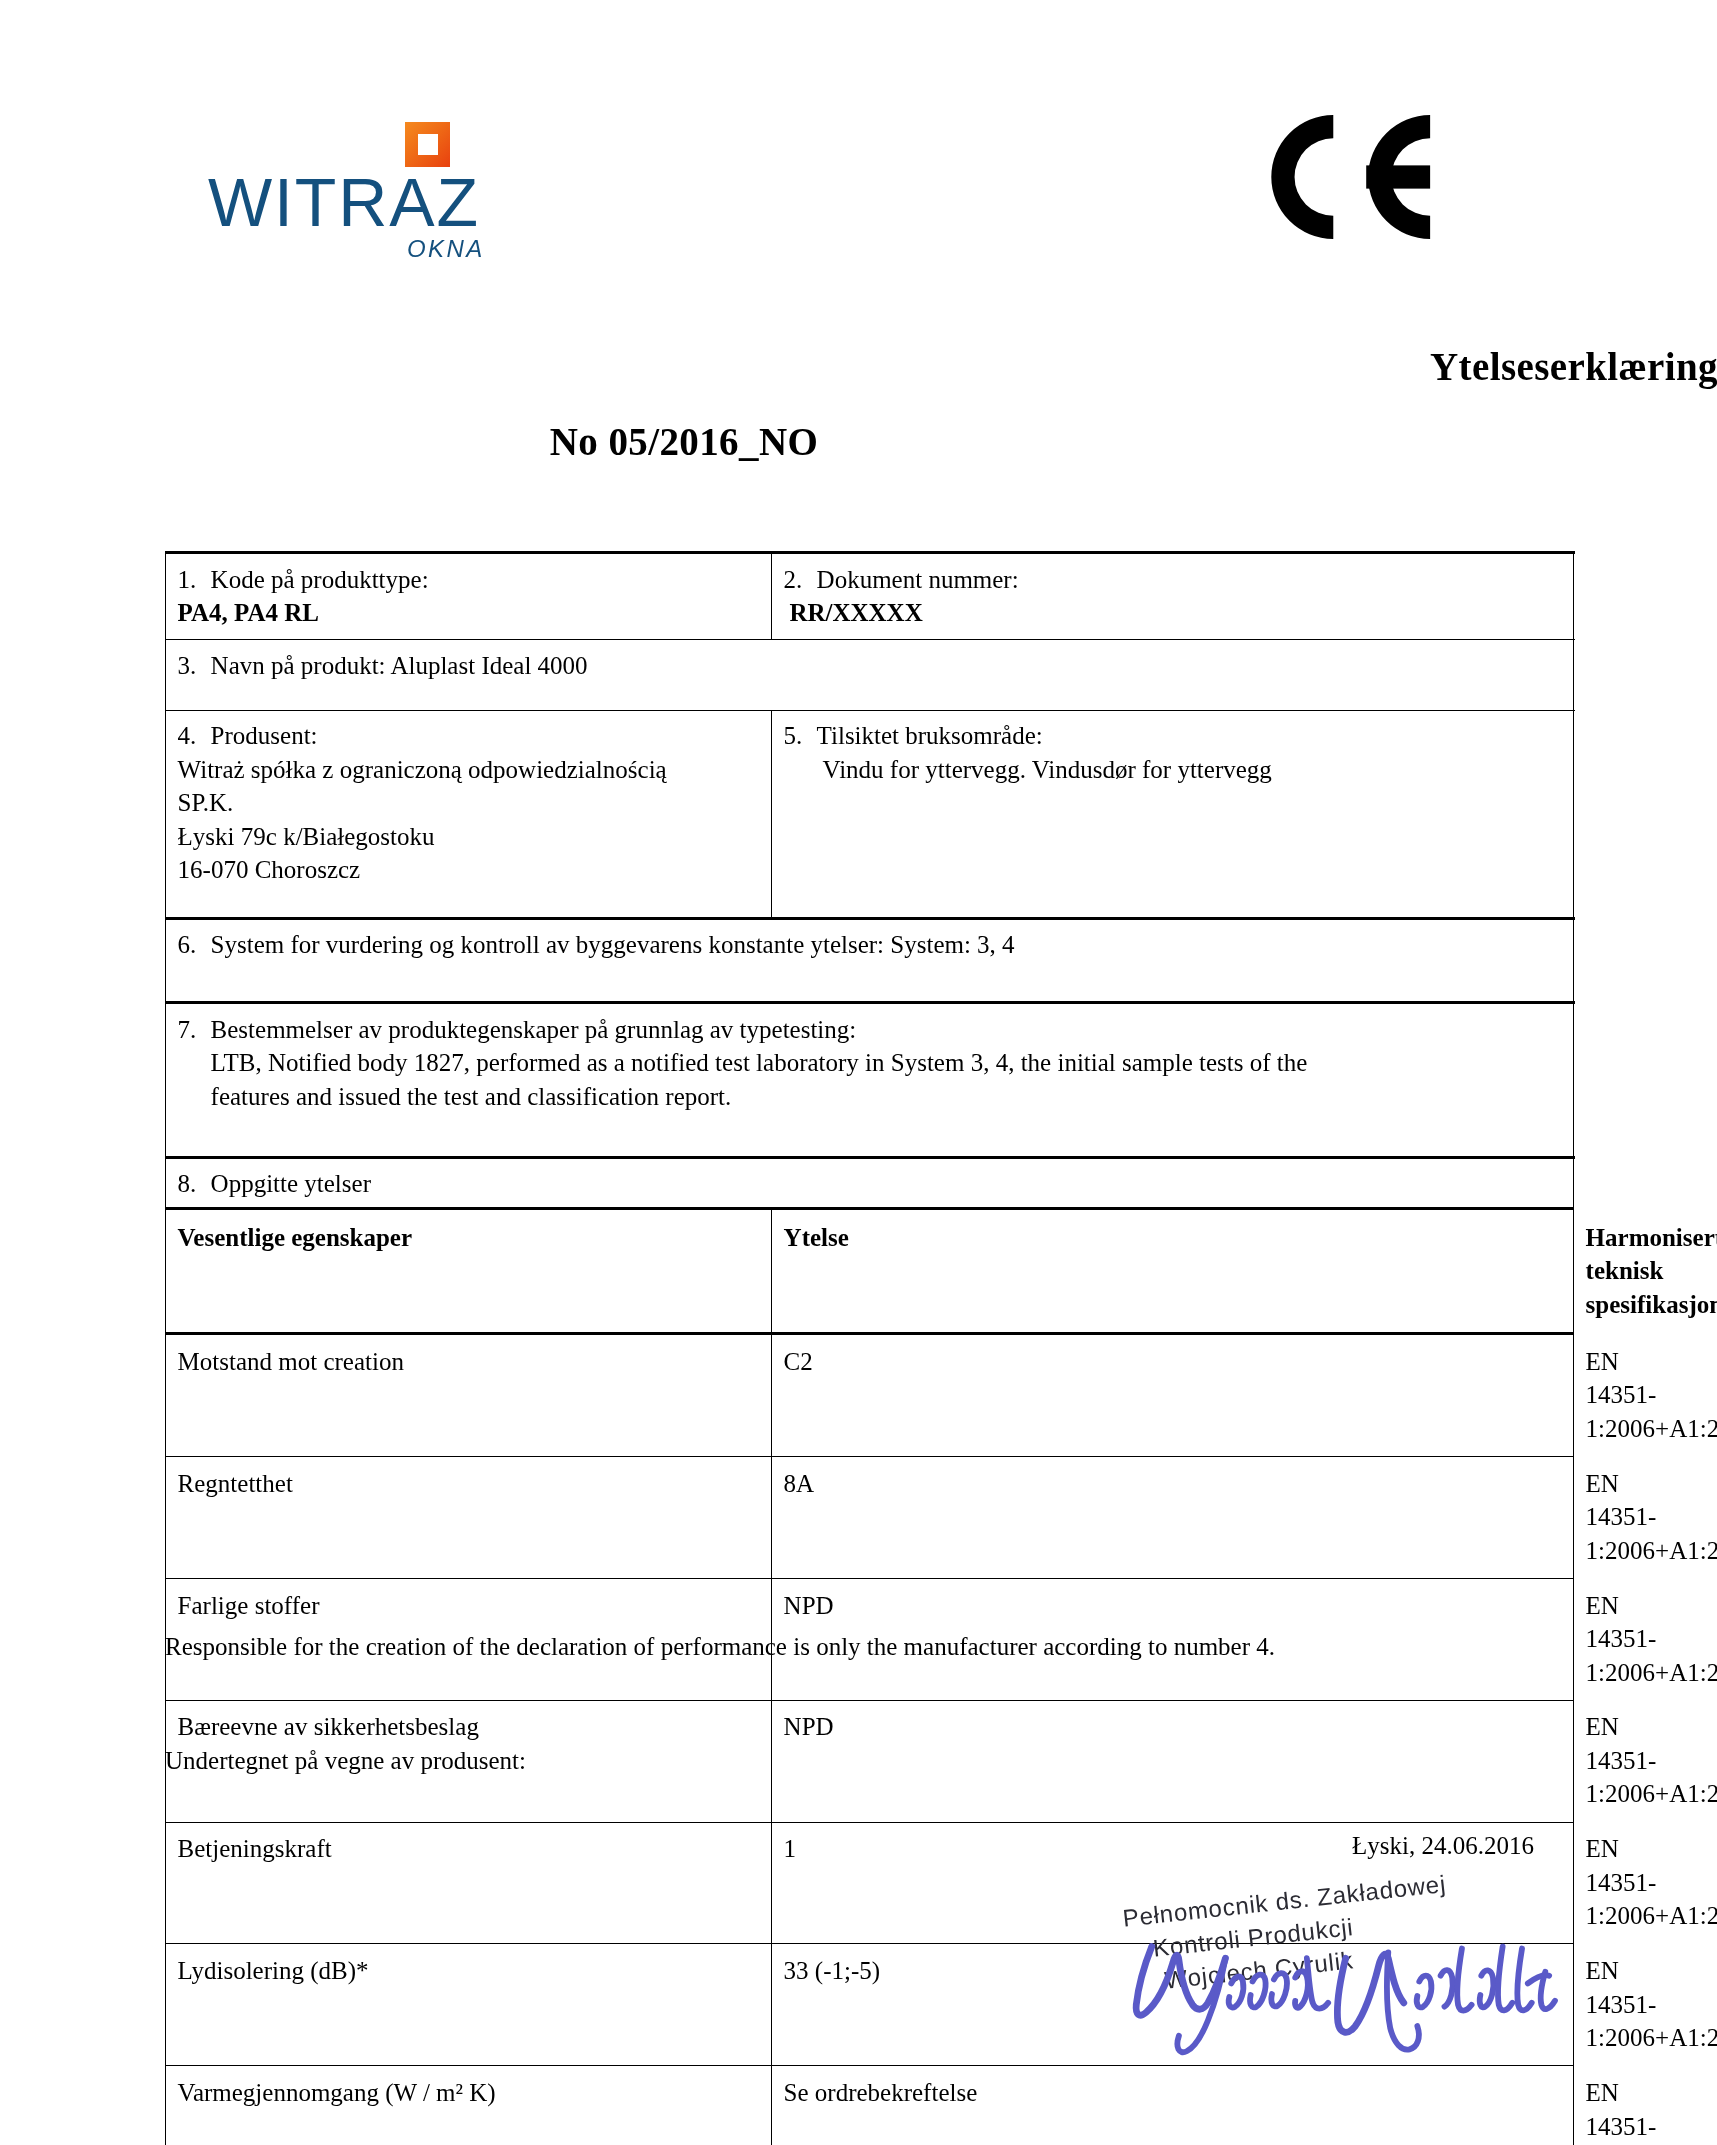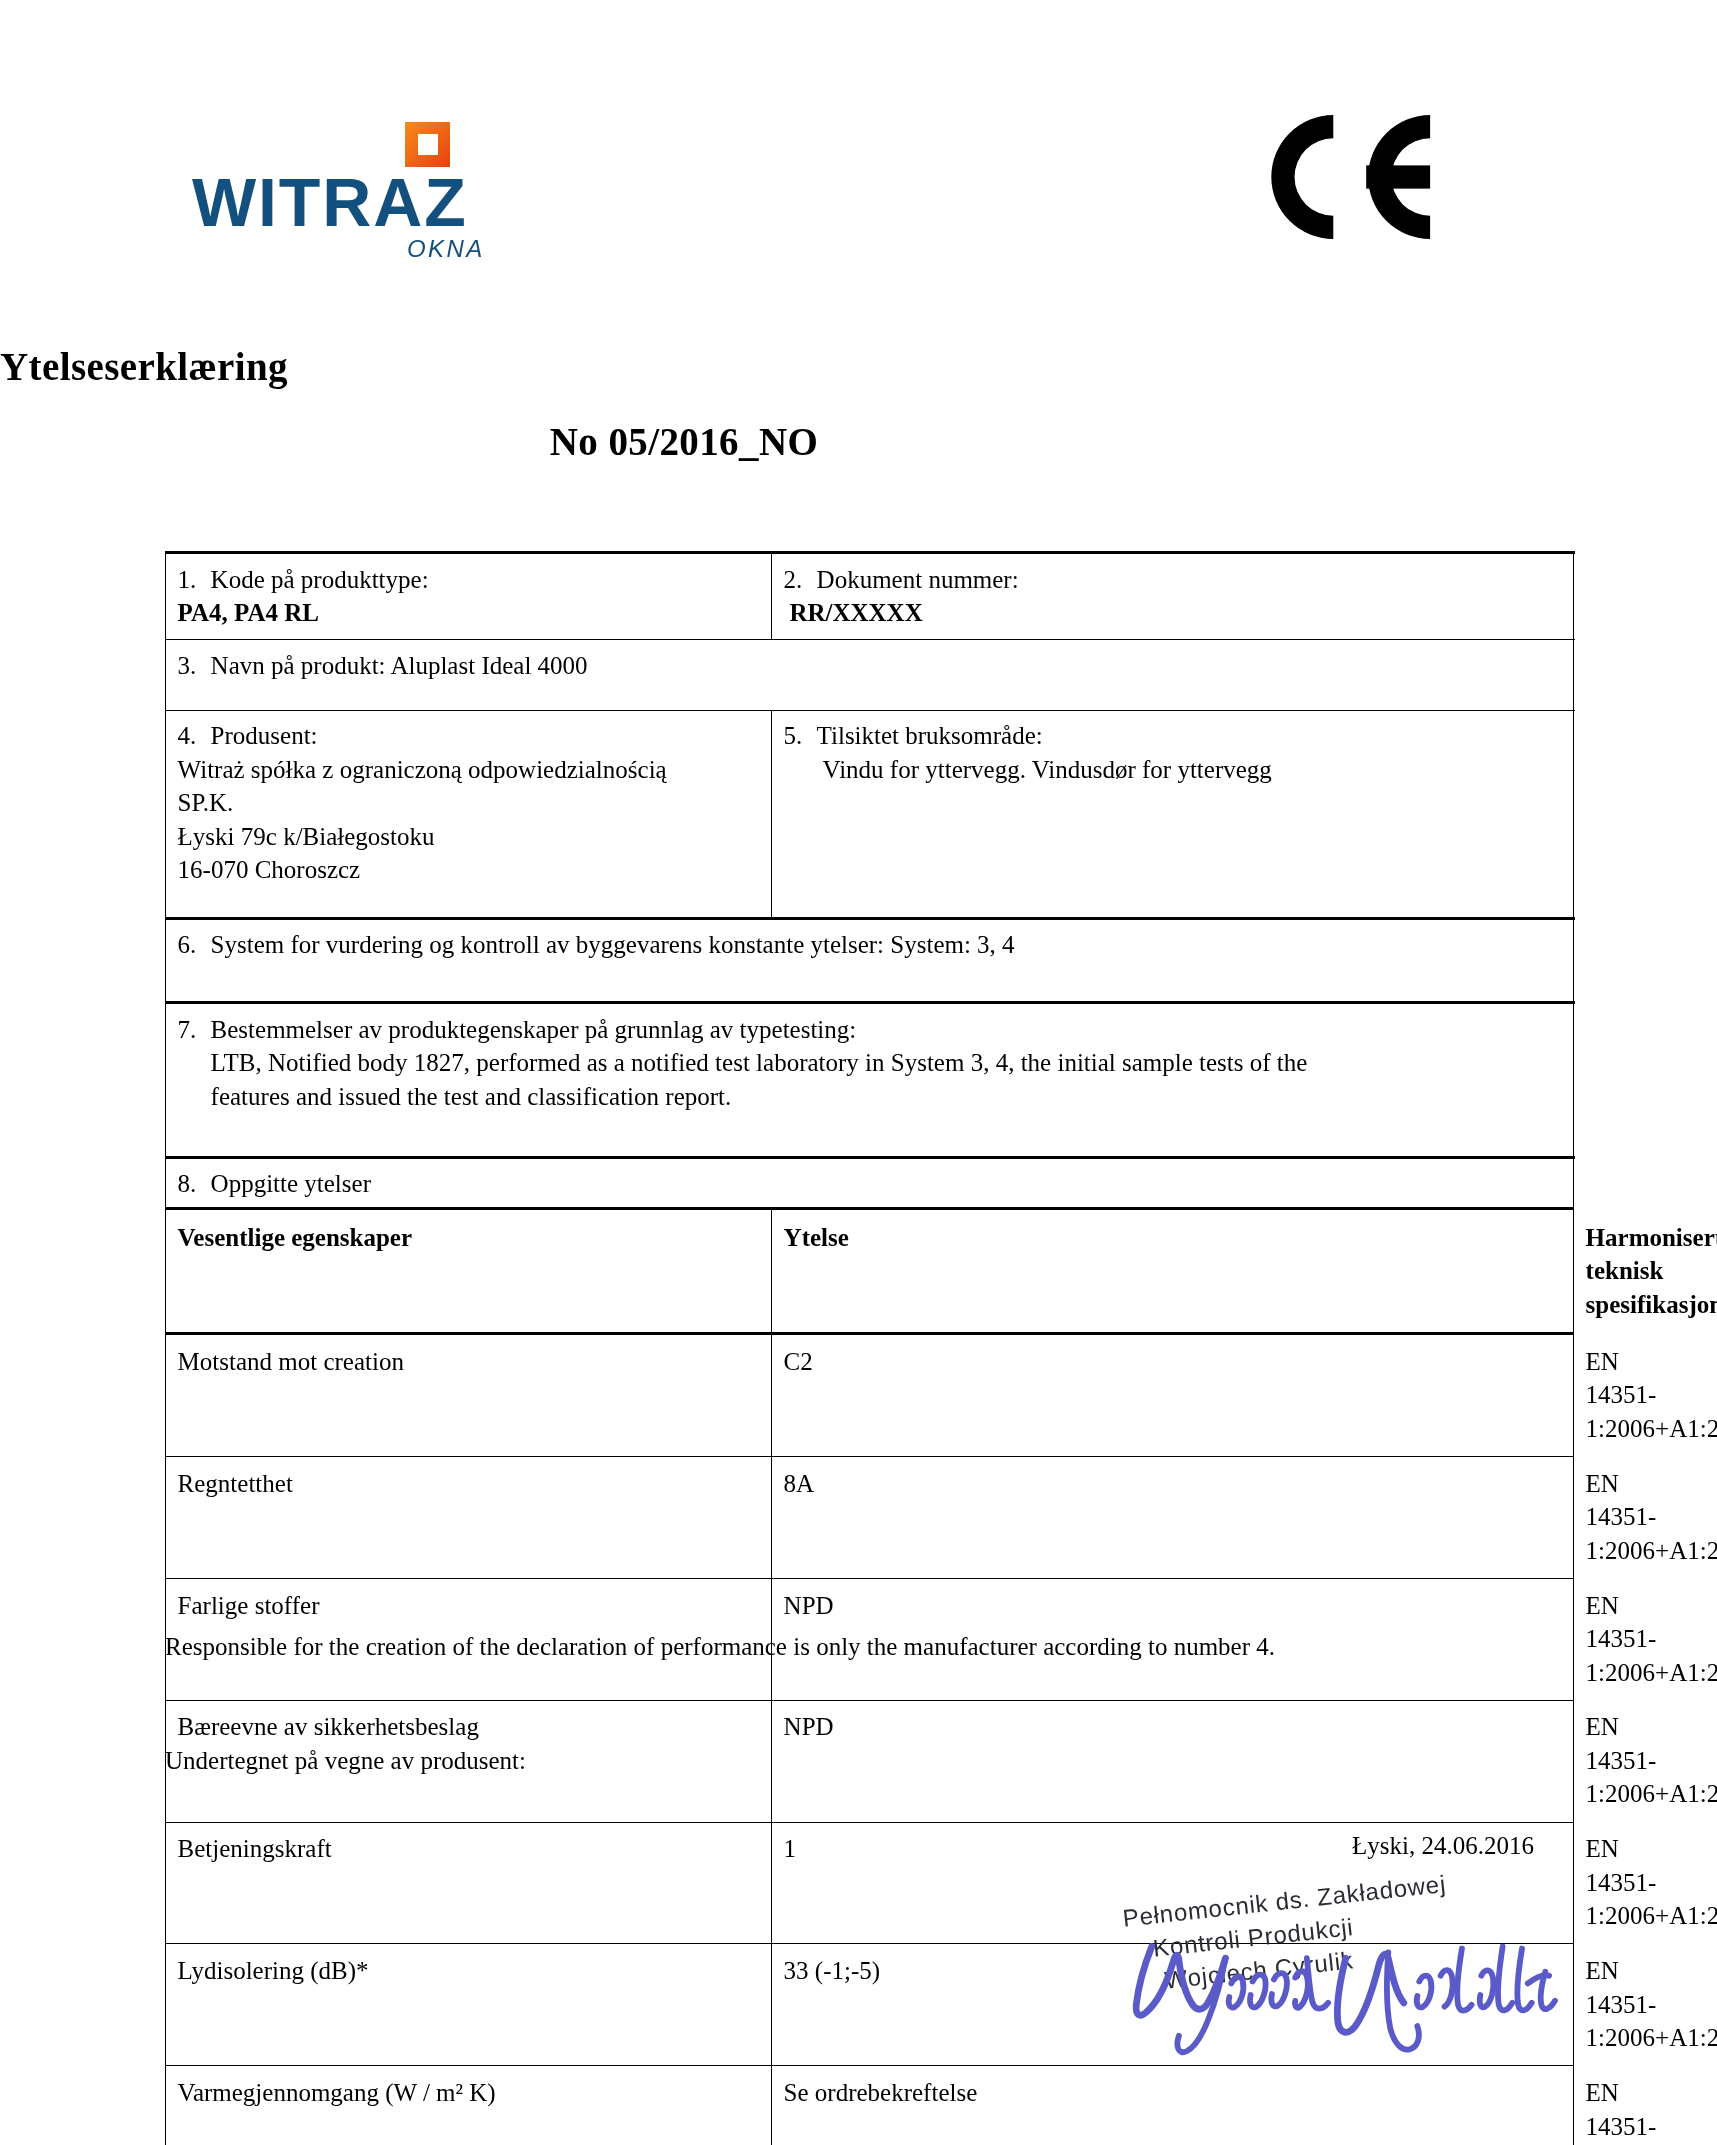--- a/index.html
+++ b/index.html
@@ -25,27 +25,27 @@
   }
   .logo-block {
     position: absolute;
     left: 192px;
     top: 115px;
     width: 320px;
     height: 141px;
   }
   .logo-wordmark {
     font-family: "Liberation Sans", "DejaVu Sans", sans-serif;
-    font-weight: bold;
+    font-weight: normal;
     font-size: 68px;
     letter-spacing: 1.9px;
     color: #14507e;
     line-height: 1;
     position: absolute;
-    left: 0;
+    left: 16px;
     top: 53px;
   }
   .logo-square {
     position: absolute;
     left: 213px;
     top: 6.8px;
     width: 45px;
     height: 45px;
     background: linear-gradient(135deg, #f58a1f 0%, #ef6b16 45%, #e8400f 100%);
   }
@@ -75,21 +75,21 @@
     left: 1250px;
     top: 109px;
   }
 
   
   .doc-title {
     position: absolute;
     left: 0;
     top: 344px;
     width: 1718px;
-    text-align: left;
+    text-align: right;
     font-size: 39px;
     font-weight: bold;
     letter-spacing: 0.4px;
   }
   .doc-subtitle {
     position: absolute;
     left: 0;
     top: 419px;
     width: 1368px;
     text-align: center;

